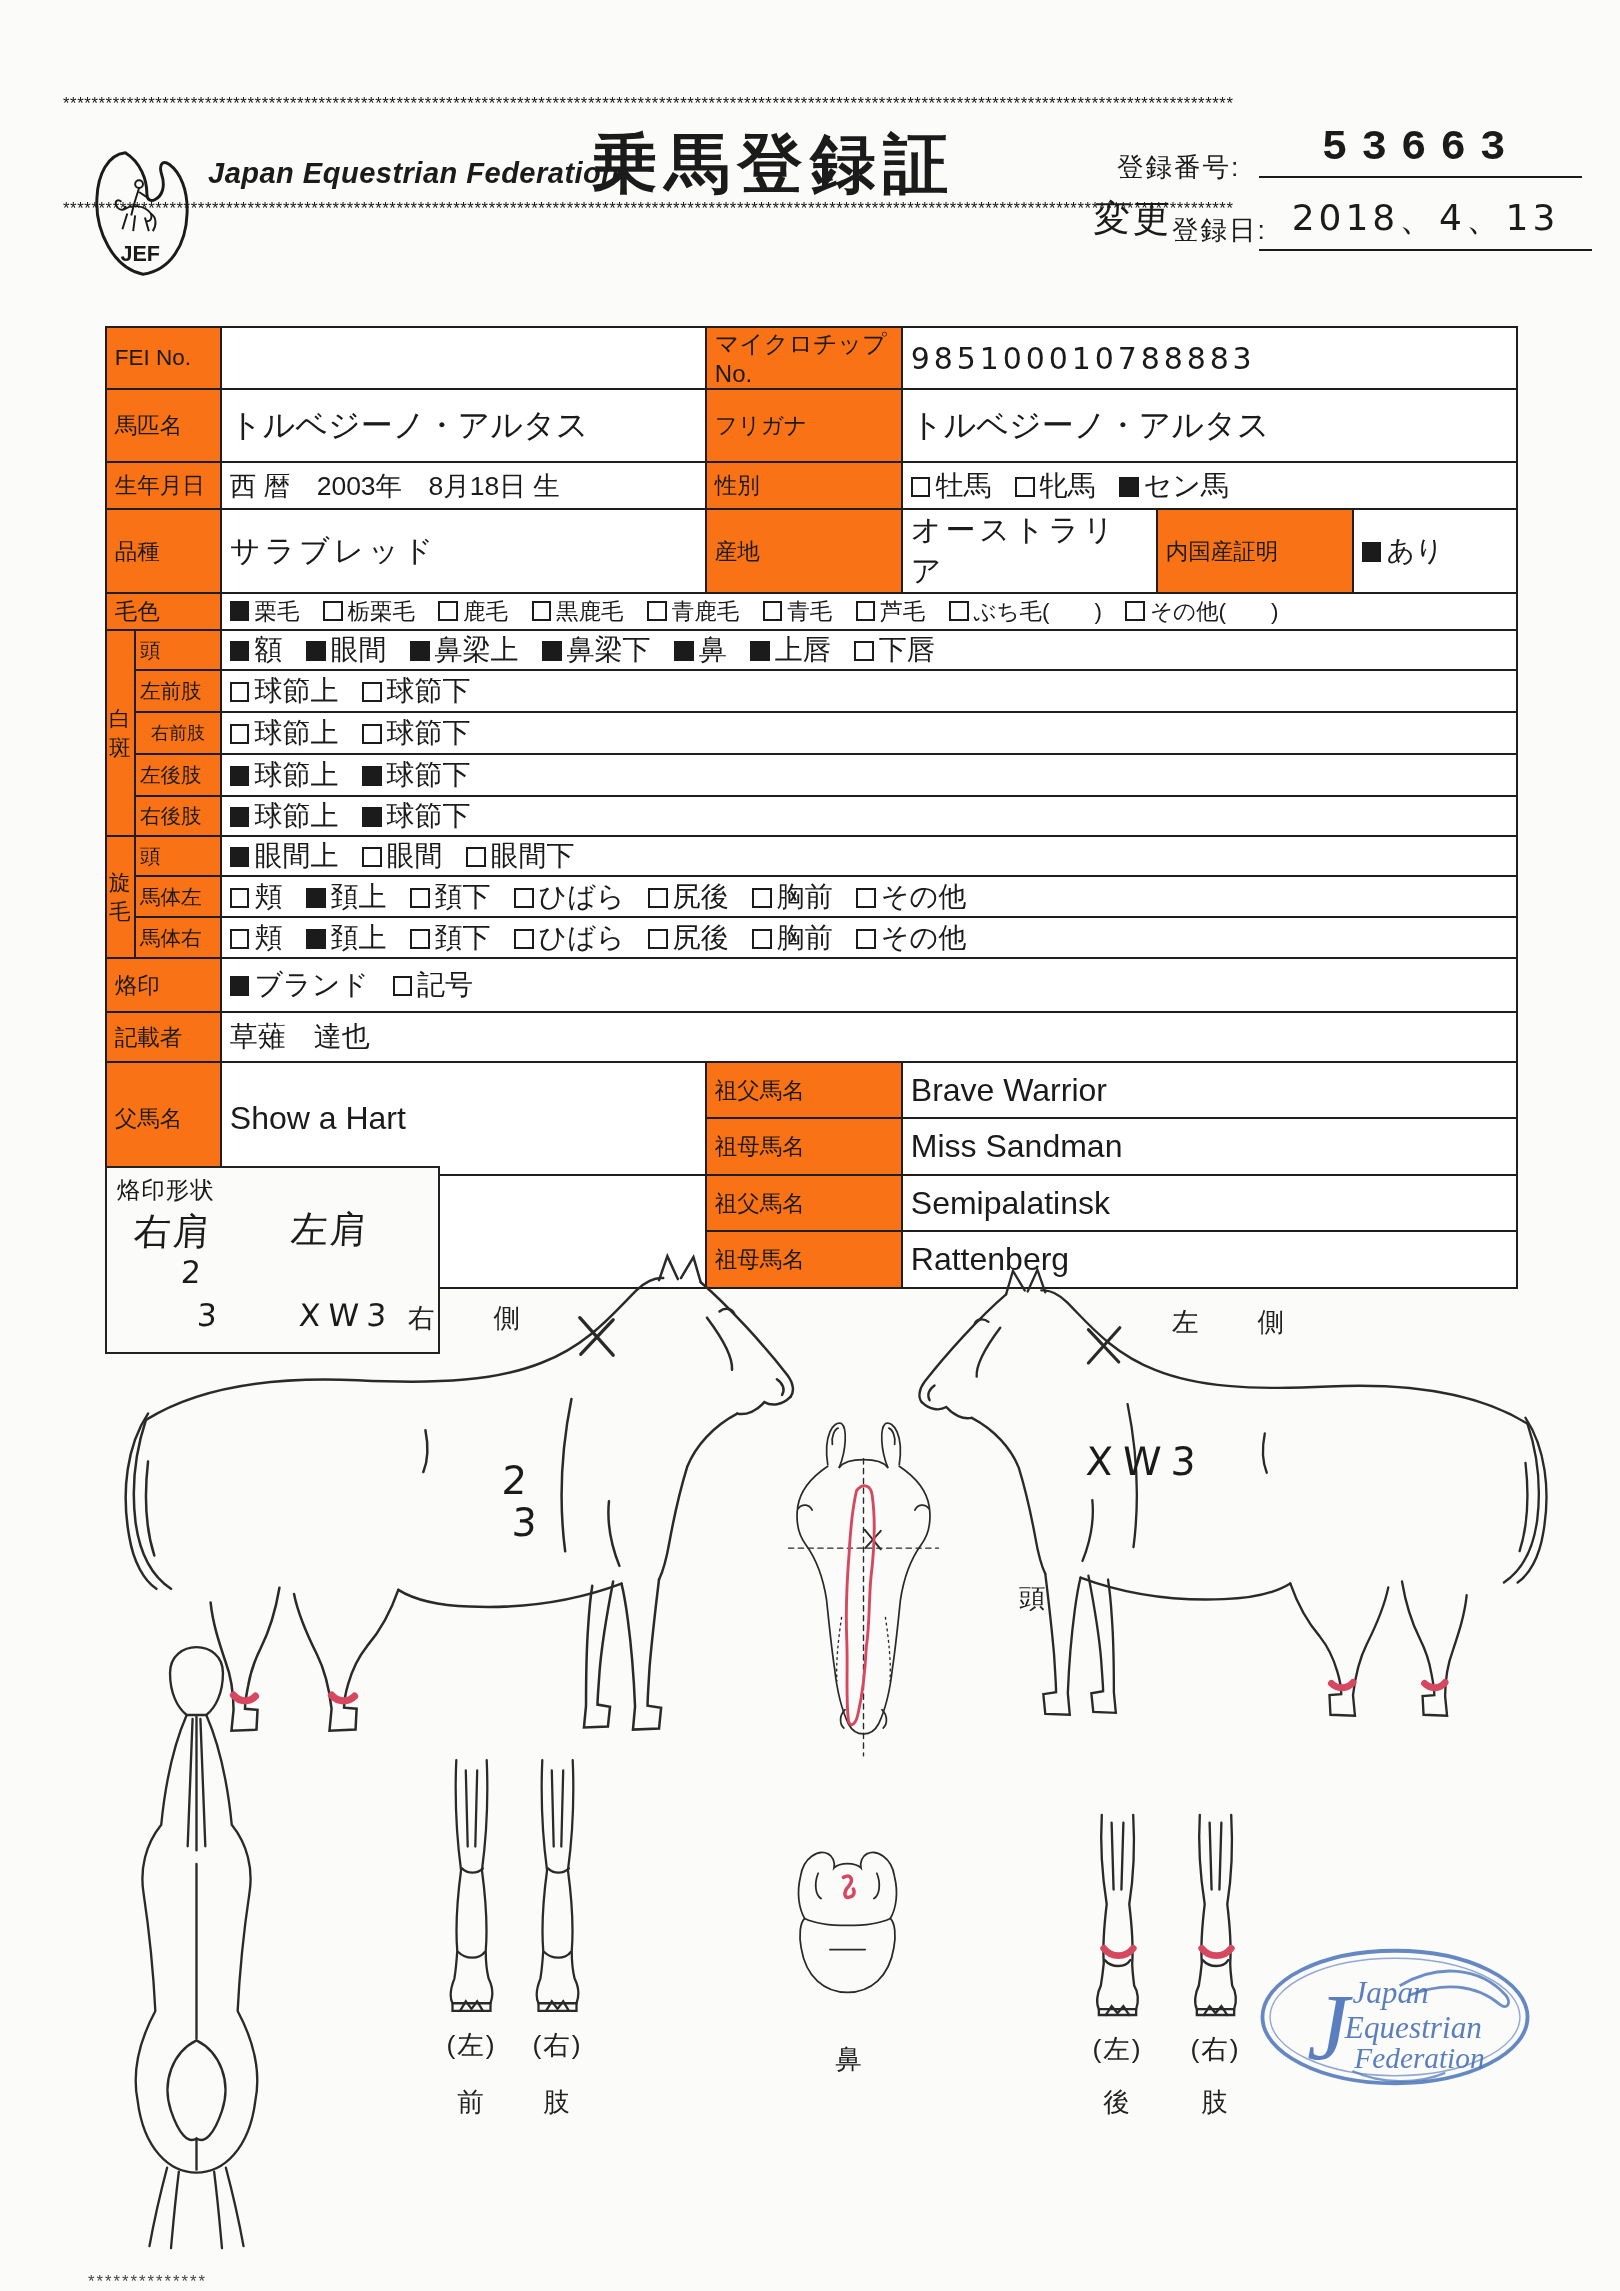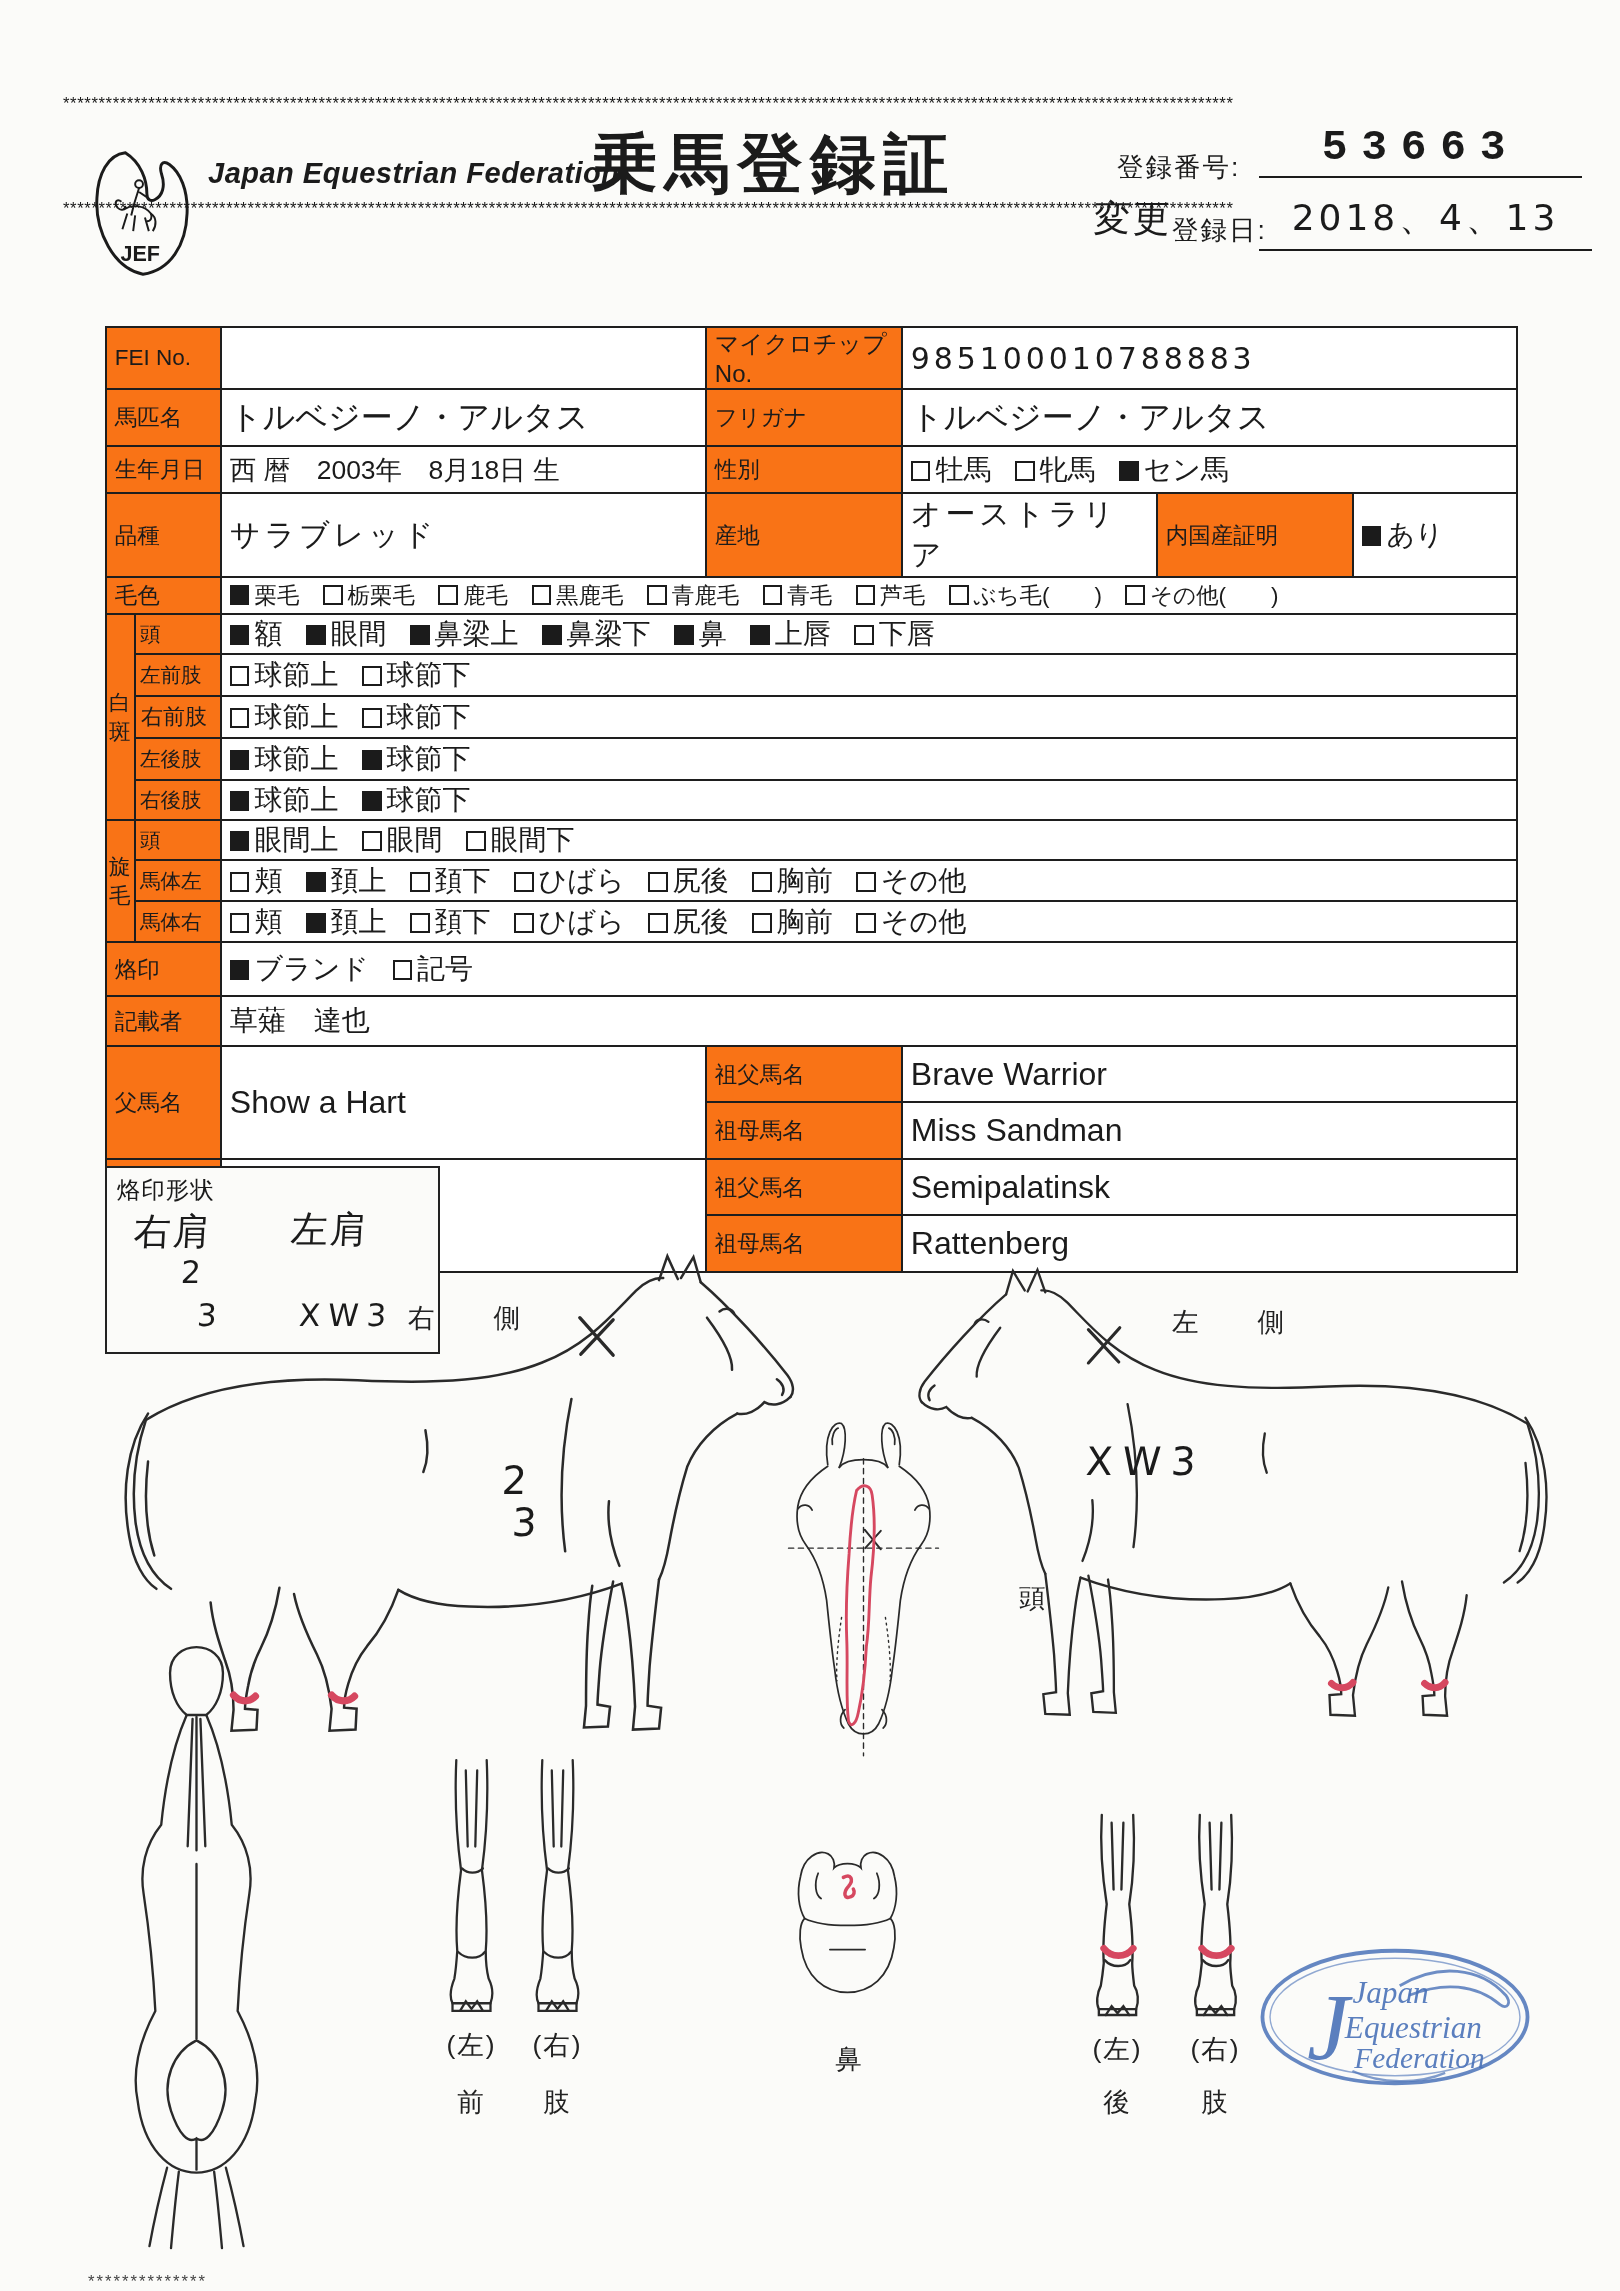--- a/index.html
+++ b/index.html
@@ -86,21 +86,21 @@
         <col style="width:196px">
         <col style="width:164px">
     </colgroup>
     <tbody>
         <tr style="height:47px">
       <td colspan="2" class="lab">FEI No.</td>
       <td class="val"></td>
       <td class="lab sm">マイクロチップNo.</td>
       <td colspan="3" class="val hwv hw2">985100010788883</td>
     </tr>
-    <tr style="height:57px">
+    <tr style="height:73px">
       <td colspan="2" class="lab">馬匹名</td>
       <td class="val big">トルベジーノ・アルタス</td>
       <td class="lab">フリガナ</td>
       <td colspan="3" class="val big">トルベジーノ・アルタス</td>
     </tr>
     <tr style="height:47px">
       <td colspan="2" class="lab">生年月日</td>
       <td class="val" style="font-size:26.5px">西 暦　2003年　8月18日 生</td>
       <td class="lab">性別</td>
       <td colspan="3" class="val"><span class="cbitem"><span class="cb"></span><span>牡馬</span></span><span class="cbitem"><span class="cb"></span><span>牝馬</span></span><span class="cbitem"><span class="cb on"></span><span>セン馬</span></span></td>
@@ -120,21 +120,21 @@
     <tr style="height:31px">
       <td rowspan="5" class="lab" style="padding:0 2px;font-size:21.6px">白斑</td>
       <td class="lab" style="font-size:20.6px;padding:0 3.9px">頭</td>
       <td colspan="5" class="val"><span class="cbitem"><span class="cb on"></span><span>額</span></span><span class="cbitem"><span class="cb on"></span><span>眼間</span></span><span class="cbitem"><span class="cb on"></span><span>鼻梁上</span></span><span class="cbitem"><span class="cb on"></span><span>鼻梁下</span></span><span class="cbitem"><span class="cb on"></span><span>鼻</span></span><span class="cbitem"><span class="cb on"></span><span>上唇</span></span><span class="cbitem"><span class="cb"></span><span>下唇</span></span></td>
     </tr>
     <tr style="height:42px">
       <td class="lab" style="font-size:20.6px;padding:0 3.9px">左前肢</td>
       <td colspan="5" class="val"><span class="cbitem"><span class="cb"></span><span>球節上</span></span><span class="cbitem"><span class="cb"></span><span>球節下</span></span></td>
     </tr>
     <tr style="height:42px">
-      <td class="lab" style="font-size:22px;padding:0 5px">右前肢</td>
+      <td class="lab" style="font-size:18px;padding:0 15px">右前肢</td>
       <td colspan="5" class="val"><span class="cbitem"><span class="cb"></span><span>球節上</span></span><span class="cbitem"><span class="cb"></span><span>球節下</span></span></td>
     </tr>
     <tr style="height:42px">
       <td class="lab" style="font-size:20.6px;padding:0 3.9px">左後肢</td>
       <td colspan="5" class="val"><span class="cbitem"><span class="cb on"></span><span>球節上</span></span><span class="cbitem"><span class="cb on"></span><span>球節下</span></span></td>
     </tr>
     <tr style="height:39px">
       <td class="lab" style="font-size:20.6px;padding:0 3.9px">右後肢</td>
       <td colspan="5" class="val"><span class="cbitem"><span class="cb on"></span><span>球節上</span></span><span class="cbitem"><span class="cb on"></span><span>球節下</span></span></td>
     </tr>

